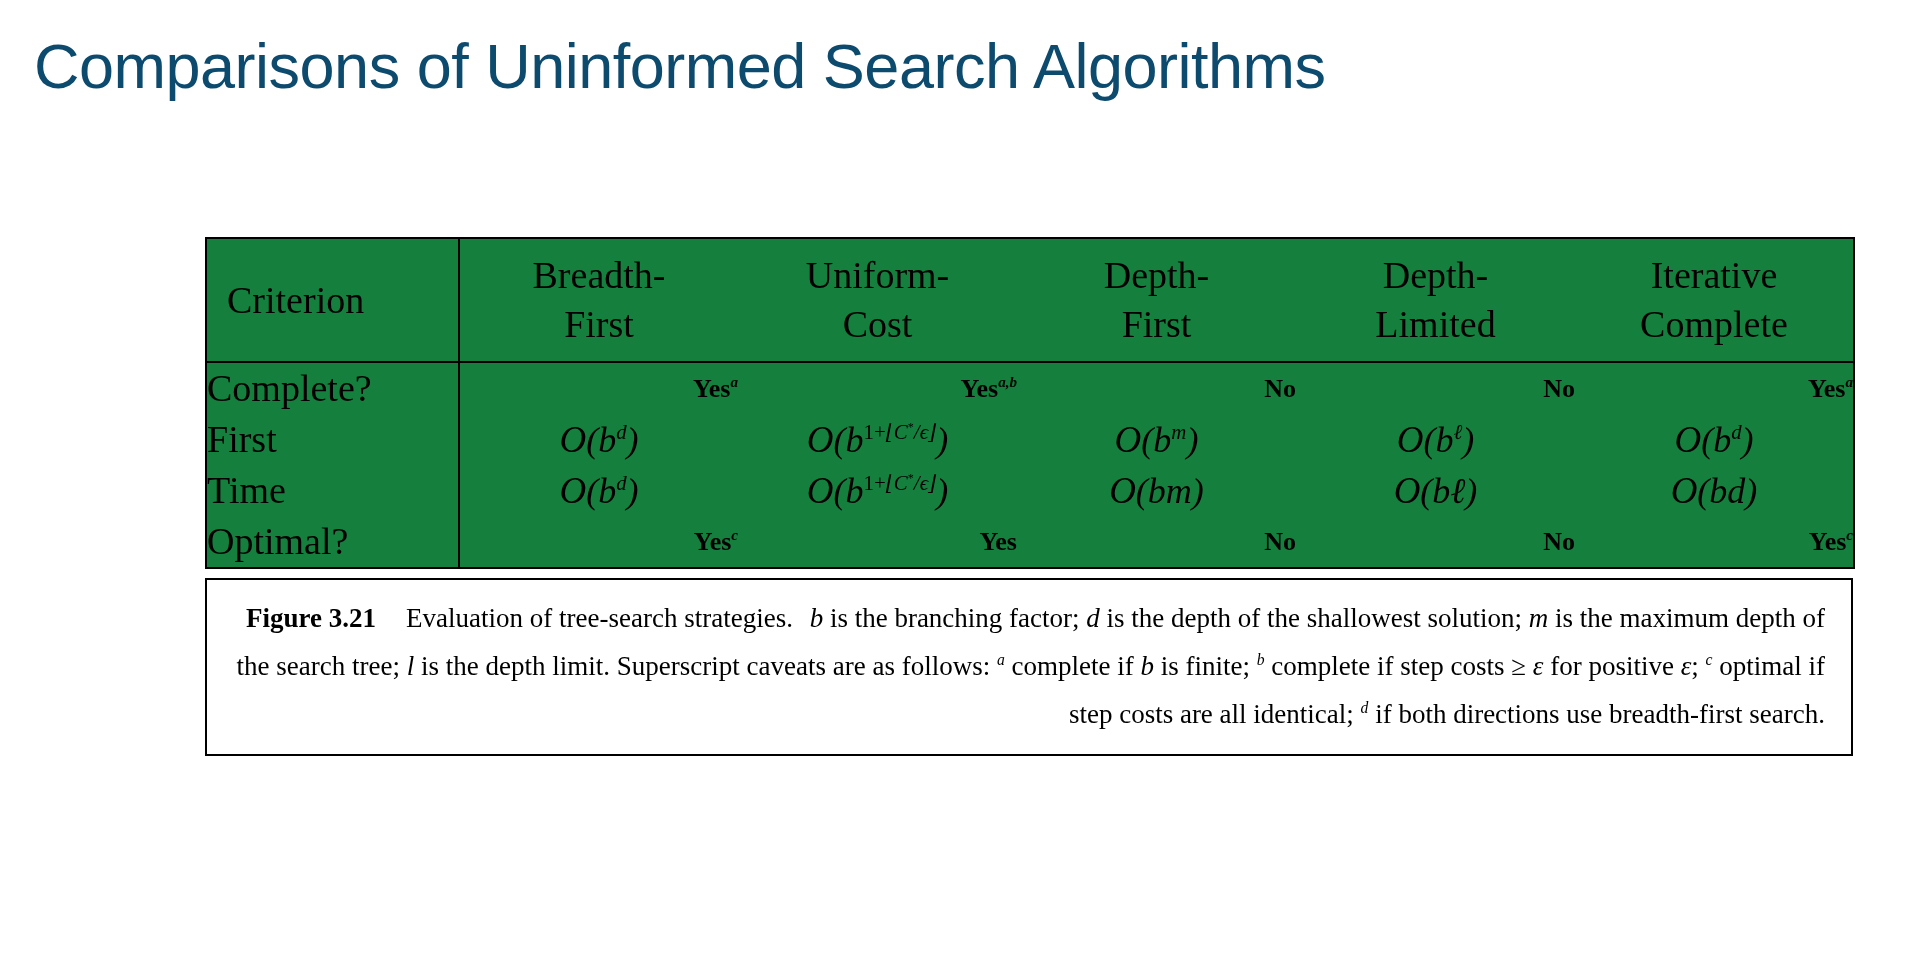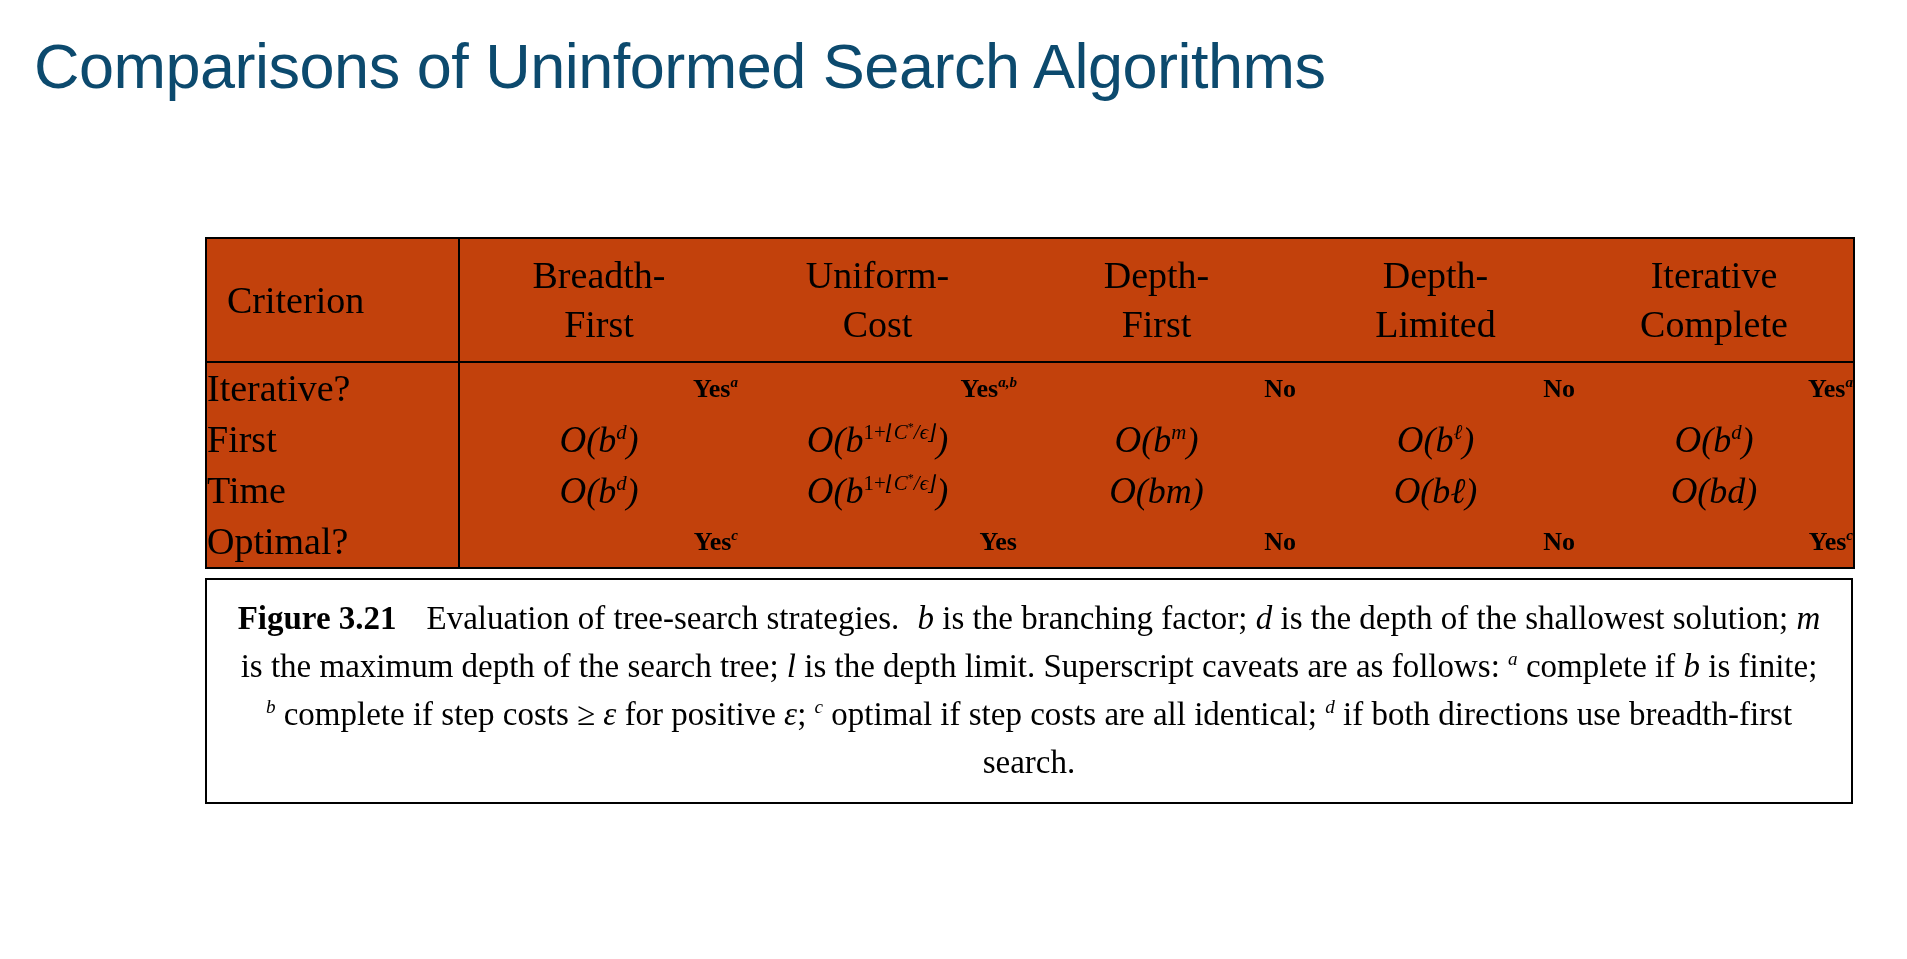--- a/index.html
+++ b/index.html
@@ -38,21 +38,21 @@
     top: 237px;
     width: 1648px;
   }
 
   
   .cmp-table {
     border-collapse: collapse;
     table-layout: fixed;
     width: 1648px;
     border: 2px solid #000;
-    background: #c2410c;
+    background: #15803d;
   }
   .cmp-table col.c-criterion { width: 253px; }
   .cmp-table col.c-alg       { width: 279px; }
 
   .cmp-table td,
   .cmp-table th {
     padding: 0;
     vertical-align: middle;
     font-weight: 400;
   }
@@ -119,23 +119,23 @@
   
   .caption-box {
     margin-top: 9px;
     border: 2px solid #000;
     background: #fff;
     padding: 14px 26px 16px 26px;
     box-sizing: border-box;
     width: 1648px;
   }
   .caption-text {
-    font-size: 33px;
+    font-size: 27px;
     line-height: 48px;
-    text-align: center;
+    text-align: right;
     text-indent: 0;
   }
   .fig-num { font-weight: bold; }
   .fig-gap { display: inline-block; width: 30px; }
   .dbl-space { display: inline-block; width: 10px; }
 </style>
 </head>
 <body>
 
 <div class="slide-title">Comparisons of Uninformed Search Algorithms</div>
@@ -177,21 +177,21 @@
           <span class="hdr-line">Iterative</span>
           <span class="hdr-line">Complete</span>
         </th>
       </tr>
     </thead>
 
     <tbody>
       <tr>
 
         <td class="body-cell-criterion">
-          <div class="row-label">Iterative?</div>
+          <div class="row-label">Complete?</div>
           <div class="row-label">First</div>
           <div class="row-label">Time</div>
           <div class="row-label">Optimal?</div>
         </td>
 
         <td class="body-cell-alg">
           <div class="cell-val bold"><span>Yes</span><sup class="sup-it">a</sup></div>
           <div class="cell-val"><span class="mO">O</span><span class="paren">(</span><span class="mi">b</span><sup class="sup-it"><span class="mi">d</span></sup><span class="paren">)</span></div>
           <div class="cell-val"><span class="mO">O</span><span class="paren">(</span><span class="mi">b</span><sup class="sup-it"><span class="mi">d</span></sup><span class="paren">)</span></div>
           <div class="cell-val bold"><span>Yes</span><sup class="sup-it">c</sup></div>

